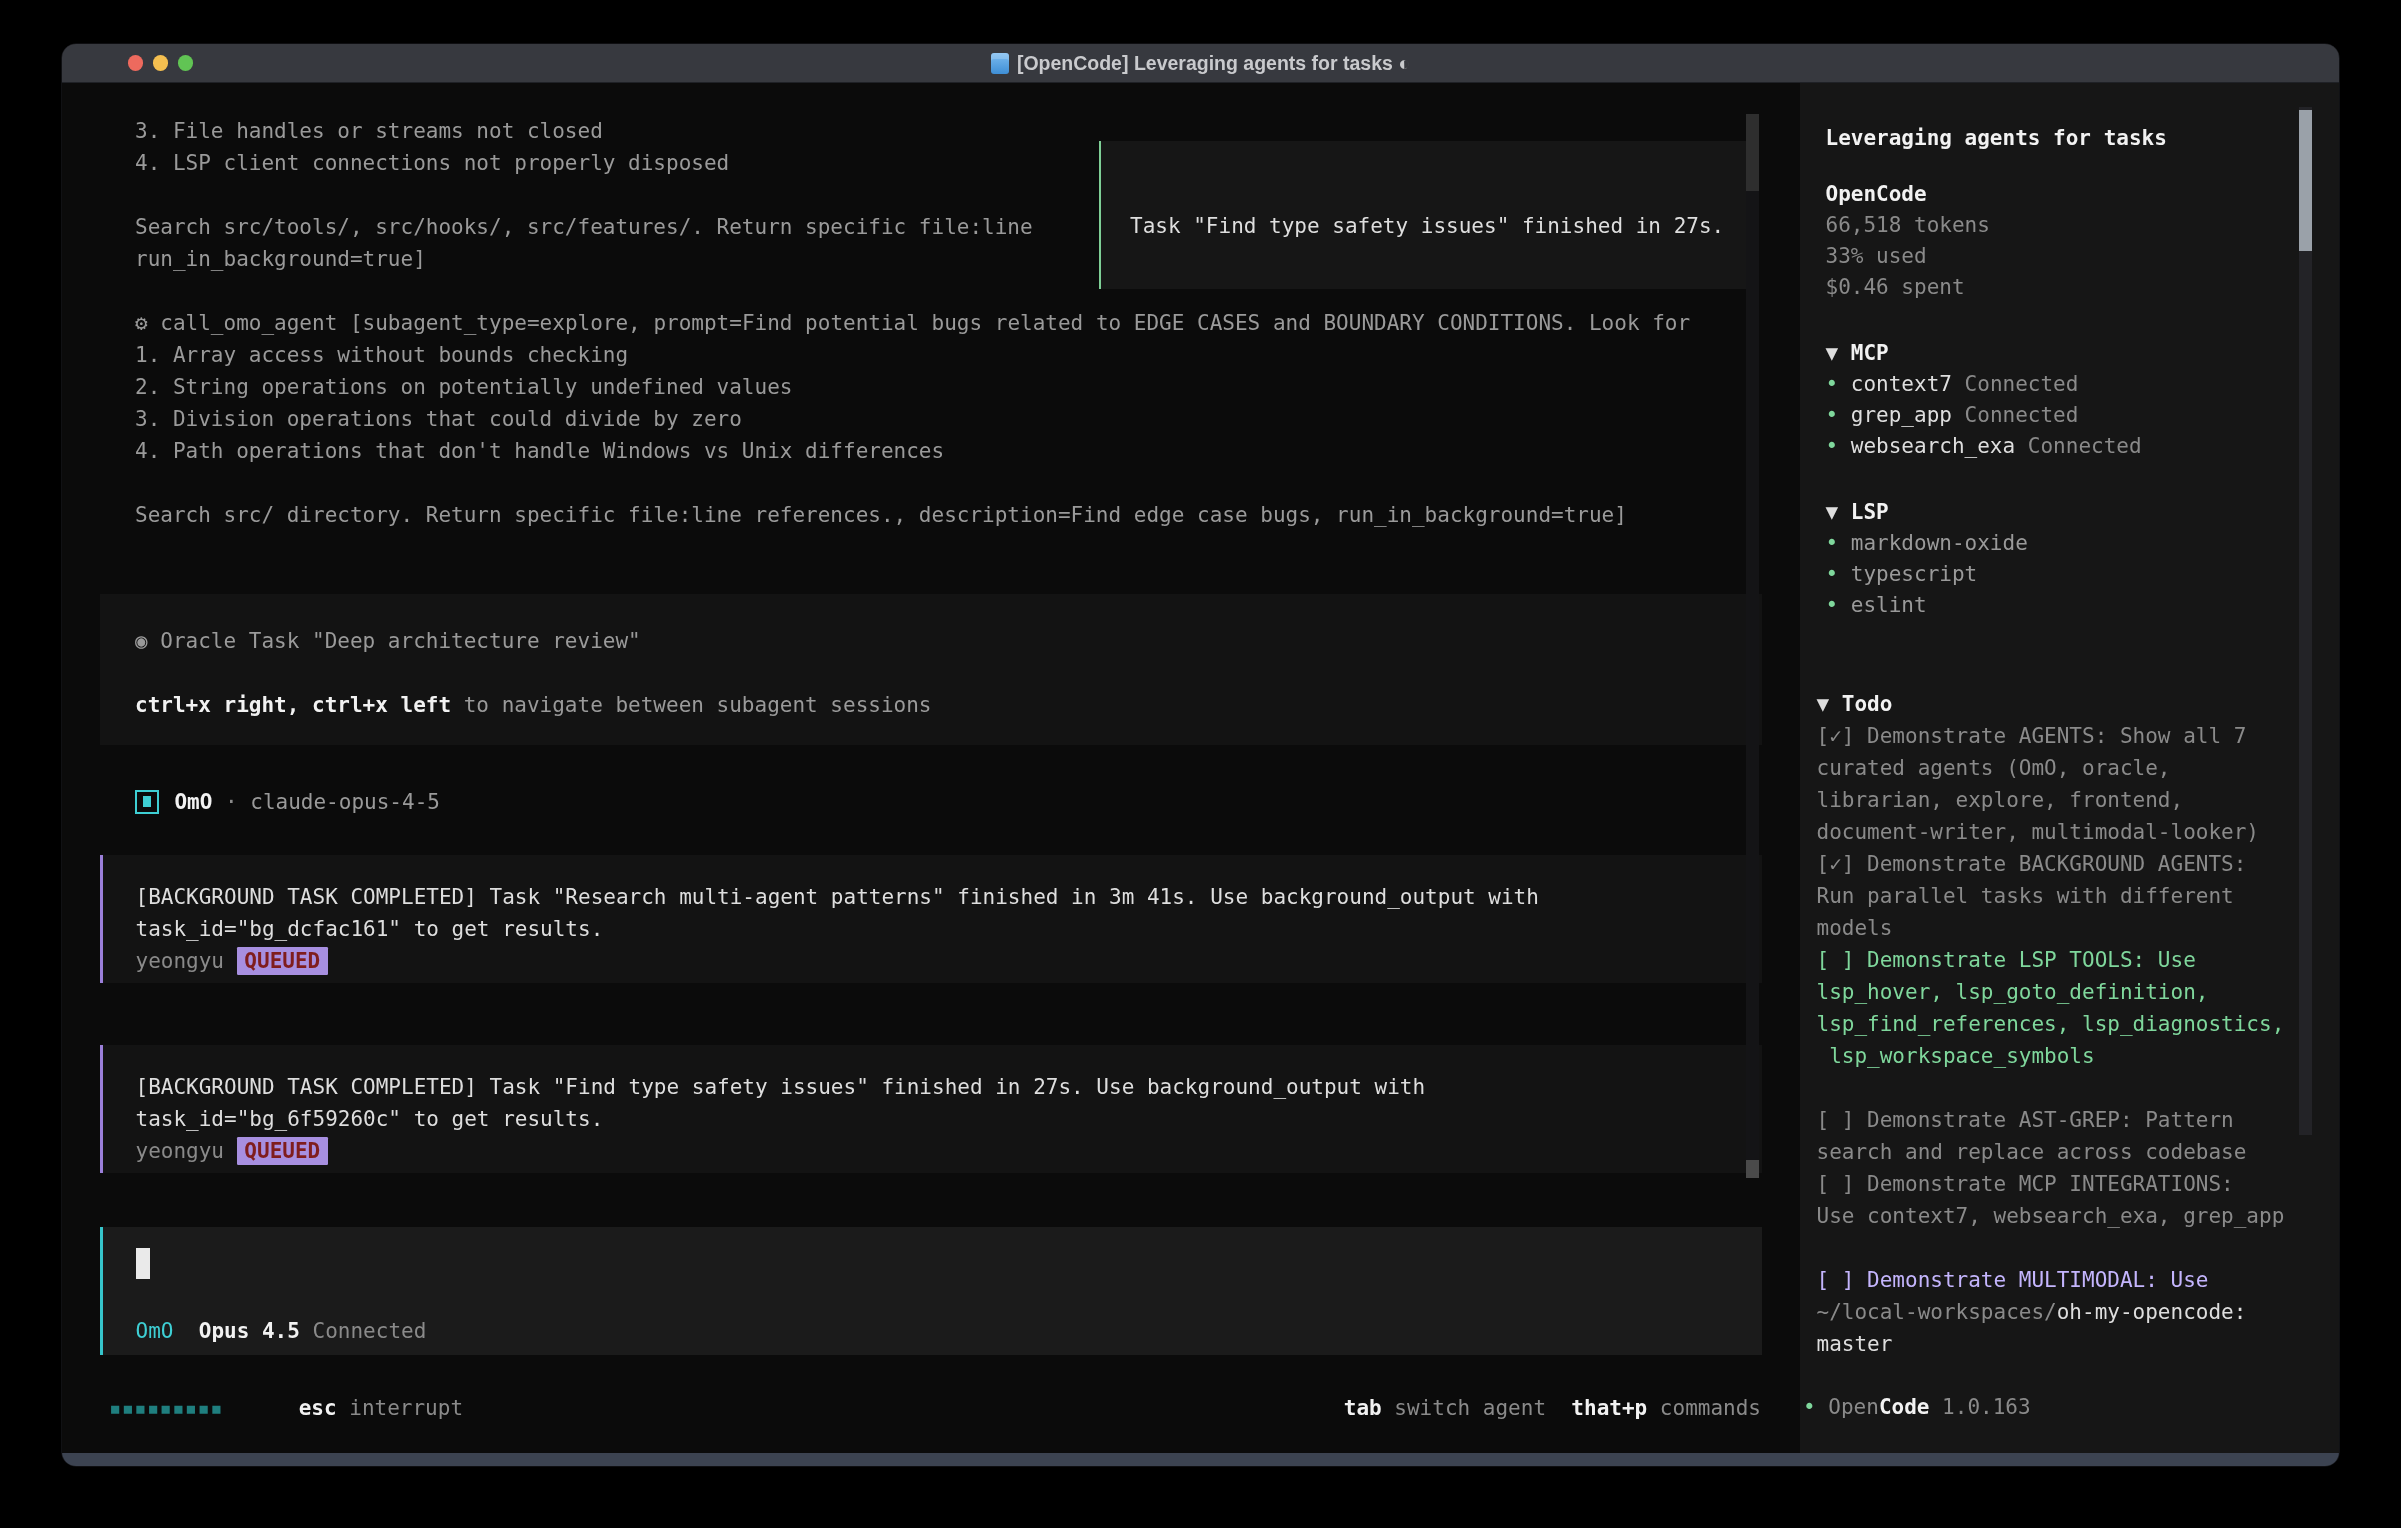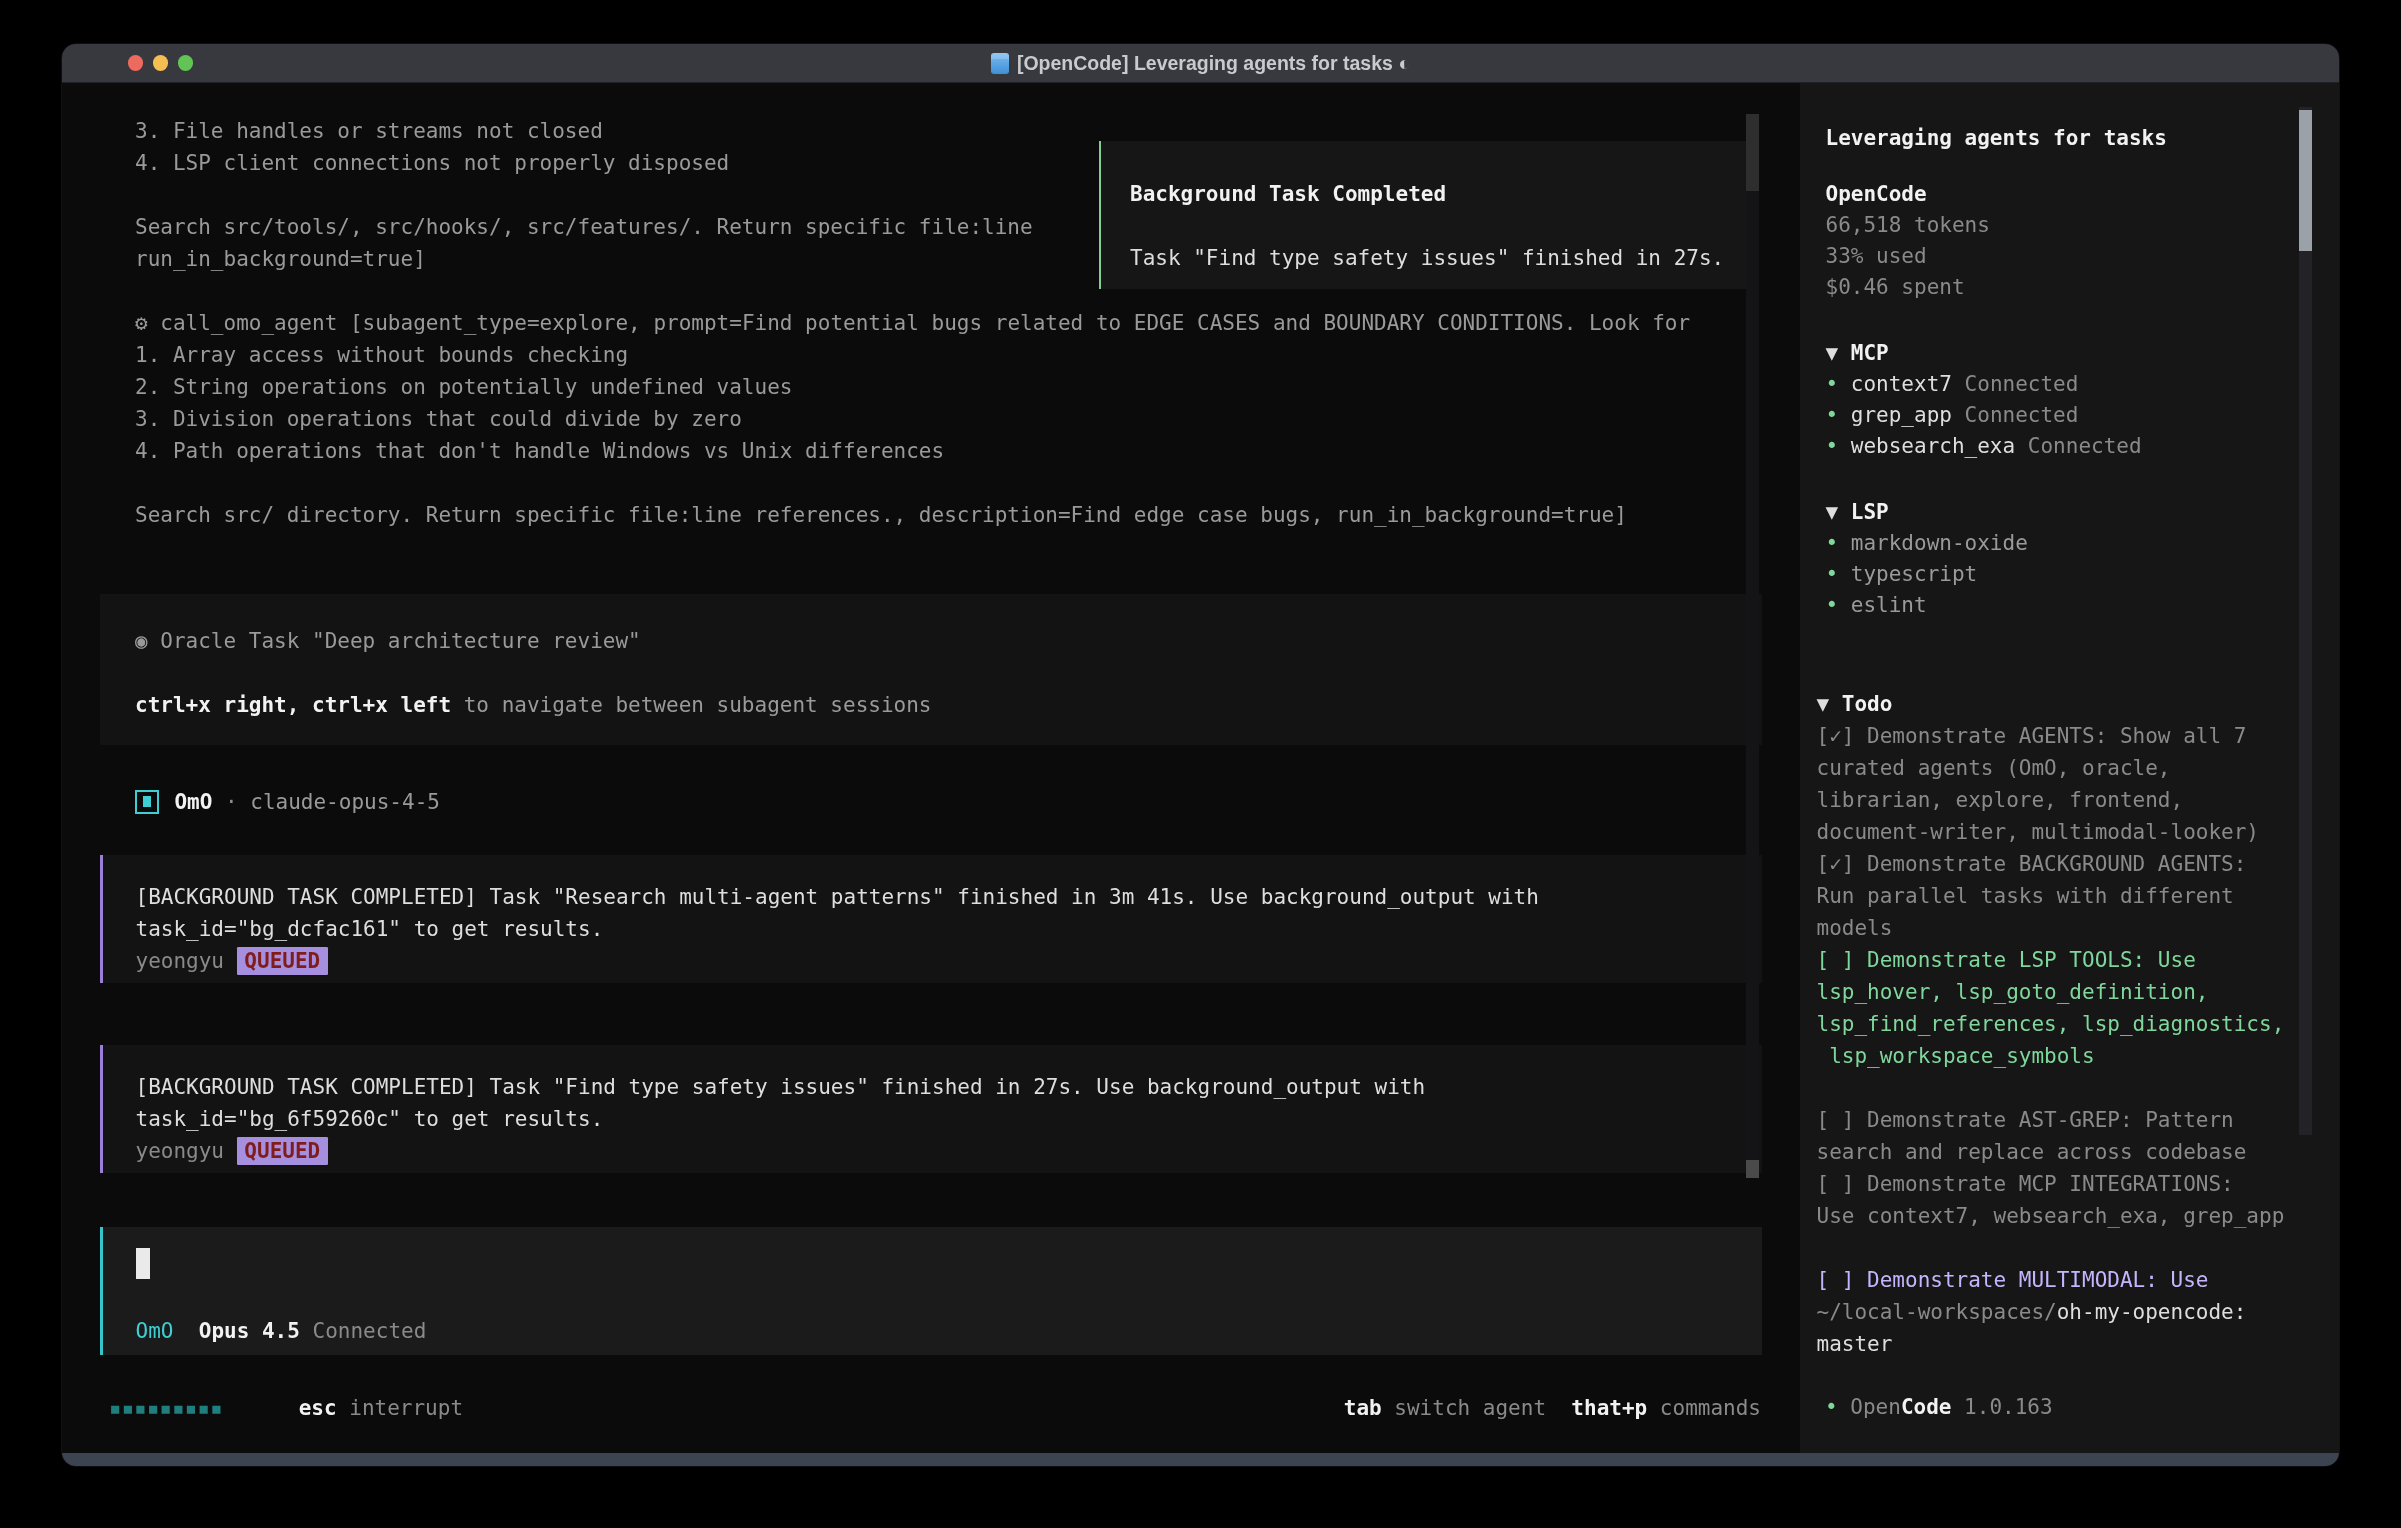--- a/index.html
+++ b/index.html
@@ -70,21 +70,21 @@
   #main-scroll .thumb-top{position:absolute;left:0;top:0;width:100%;height:77px;background:#2e2e2e;}
   #main-scroll .thumb-bottom{position:absolute;left:0;top:1046px;width:100%;height:17.7px;background:#4a4a4a;}
 
   
   #sb-title{left:16.5px;top:40px;}
   #sb-context{left:16.5px;top:96px;}
   #sb-mcp{left:16.5px;top:255px;}
   #sb-lsp{left:16.5px;top:414px;}
   #sb-todo{left:16.5px;top:605px;}
   #sb-path{left:16.5px;top:1213px;}
-  #sb-version{left:25px;top:1308px;}
+  #sb-version{left:3px;top:1308px;}
   #sb-scroll{position:absolute;right:27px;top:23.6px;width:13px;height:1028px;background:#232327;}
   #sb-scroll .thumb{position:absolute;left:0;top:3px;width:100%;height:141px;background:#9aa1a9;}
 </style>
 </head>
 <body>
 
 <div id="window">
 
   <div id="titlebar">
     <div id="lights">
@@ -97,21 +97,21 @@
       <div id="title-text">[OpenCode] Leveraging agents for tasks ◐</div>
     </div>
   </div>
 
   <div id="content">
 
     <div id="main">
 
       <div id="scrollback" class="abs term lh54"><div class="tline"><span class="seg seg-gray">3. File handles or streams not closed</span></div><div class="tline"><span class="seg seg-gray">4. LSP client connections not properly disposed</span></div><div class="tline">&nbsp;</div><div class="tline"><span class="seg seg-gray">Search src/tools/, src/hooks/, src/features/. Return specific file:line</span></div><div class="tline"><span class="seg seg-gray">run_in_background=true]</span></div></div>
 
-      <div id="notification" class="abs term lh54"><div class="tline"><span class="seg seg-bw">Background Task Completed</span></div><div class="tline">&nbsp;</div><div class="tline"><span class="seg seg-white">Task "Find type safety issues" finished in 27s.</span></div></div>
+      <div id="notification" class="abs term lh54"><div class="tline">&nbsp;</div><div class="tline"><span class="seg seg-white">Task "Find type safety issues" finished in 27s.</span></div></div>
 
       <div id="call-omo" class="abs term lh54"><div class="tline"><span class="seg seg-gray">⚙ </span><span class="seg seg-gray">call_omo_agent [subagent_type=explore, prompt=Find potential bugs related to EDGE CASES and BOUNDARY CONDITIONS. Look for</span></div><div class="tline"><span class="seg seg-gray">1. Array access without bounds checking</span></div><div class="tline"><span class="seg seg-gray">2. String operations on potentially undefined values</span></div><div class="tline"><span class="seg seg-gray">3. Division operations that could divide by zero</span></div><div class="tline"><span class="seg seg-gray">4. Path operations that don't handle Windows vs Unix differences</span></div><div class="tline">&nbsp;</div><div class="tline"><span class="seg seg-gray">Search src/ directory. Return specific file:line references., description=Find edge case bugs, run_in_background=true]</span></div></div>
 
       <div id="oracle-box" class="abs term lh54"><div class="tline"><span class="seg seg-gray">◉ Oracle Task "Deep architecture review"</span></div><div class="tline">&nbsp;</div><div class="tline"><span class="seg seg-bw">ctrl+x right, ctrl+x left</span><span class="seg seg-gray"> to navigate between subagent sessions</span></div></div>
 
       <div id="agent-row" class="abs term">
         <div id="agent-icon"><div class="inner"></div></div>
         <div class="lh54"><div class="tline"><span class="seg seg-bw">OmO</span><span class="seg seg-dim"> · </span><span class="seg seg-gray">claude-opus-4-5</span></div></div>
       </div>
 

